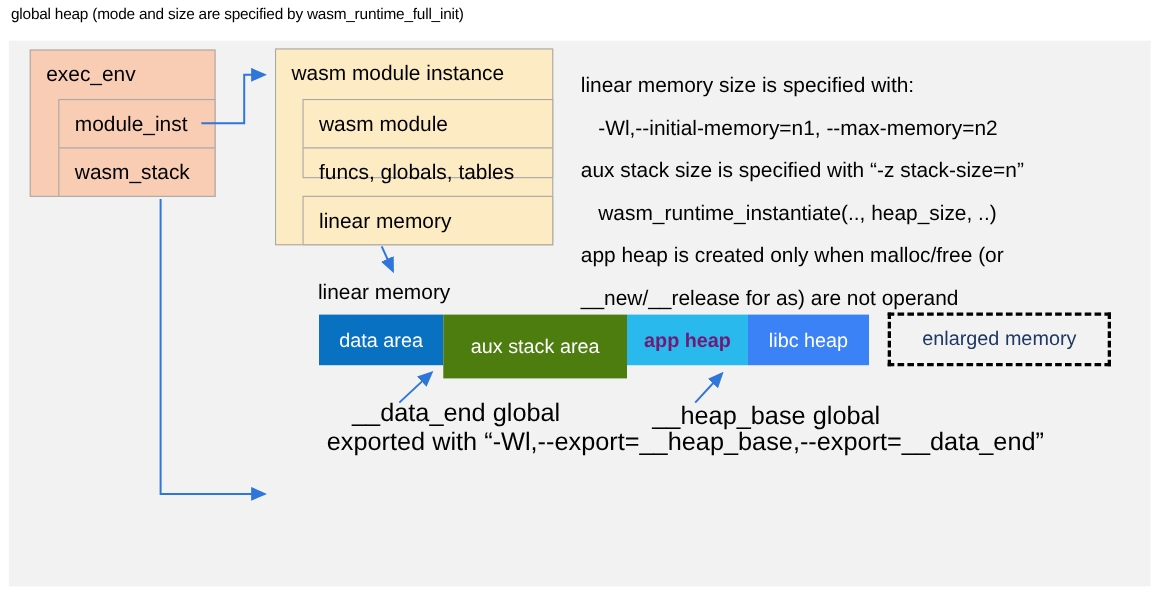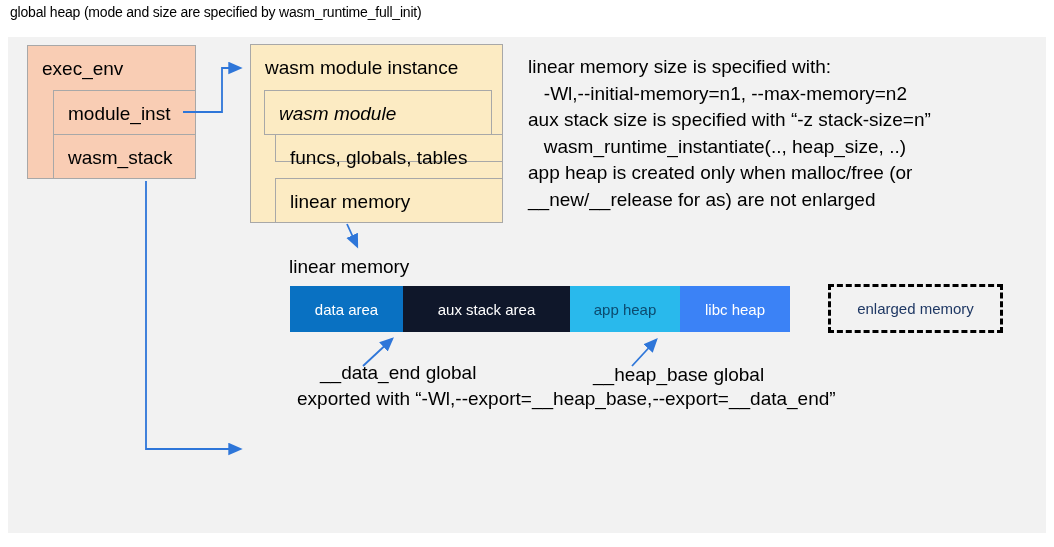--- a/index.html
+++ b/index.html
@@ -7,26 +7,26 @@
     position:relative;width:1054px;height:547px;overflow:hidden;
     font-family:"Liberation Sans",sans-serif;color:#000;background:#ffffff;
   }
   .abs{position:absolute;}
   .title{left:10px;top:4px;font-size:14px;letter-spacing:-0.2px;}
   .panel{left:8px;top:37px;width:1038px;height:496px;background:var(--panel,#F2F2F2);}
   .box{box-sizing:border-box;border:1px solid var(--border,#A8A8A8);font-size:19px;}
   .pink{background:var(--pink,#F9CDB4);}
   .cream{background:var(--cream,#FCEBC3);}
   .box-label{position:absolute;left:14px;top:0;height:45px;display:flex;align-items:center;white-space:nowrap;text-align:right;}
-  .note-lines div{font-size:19px;line-height:26.5px;white-space:pre;}
+  .note-lines div{font-size:19px;line-height:26.5px;white-space:pre;margin-top:12px;}
   .lm-label{font-size:19px;}
   .seg{box-sizing:border-box;display:flex;align-items:center;justify-content:center;
-       font-size:15px;white-space:nowrap;}
+       font-size:18px;white-space:nowrap;}
   .seg.dashed{border:3px dashed #000;}
-  .ann{font-size:19px;white-space:pre;}
+  .ann{font-size:23px;white-space:pre;}
   .opbar{background:var(--opbar,#0E5FA8);color:#fff;display:flex;align-items:center;justify-content:center;font-size:19px;}
   svg.overlay{position:absolute;left:0;top:0;pointer-events:none;}
   svg.overlay path{stroke:var(--arrow,#2E76D9);stroke-width:1.8;fill:none;}
   svg.overlay marker path{fill:var(--arrow,#2E76D9);stroke:none;}
 </style>
 </head>
 <body>
 
 <div class="stage" style="--arrow: #2E76D9; --panel: #F2F2F2; --pink: #F9CDB4; --cream: #FCEBC3; --border: #A8A8A8; --opbar: #0E5FA8;">
 
@@ -40,46 +40,46 @@
   <div class="abs box pink" style="left:53px;top:90px;width:143px;height:45px;">
     <div class="box-label">module_inst</div>
   </div>
   <div class="abs box pink" style="left:53px;top:134px;width:143px;height:45px;">
     <div class="box-label">wasm_stack</div>
   </div>
 
   <div class="abs box cream" style="left:250px;top:44px;width:253px;height:179px;">
     <div class="box-label">wasm module instance</div>
   </div>
-  <div class="abs box cream" style="left:264px;top:90px;width:228px;height:45px;font-style:italic;">
+  <div class="abs box cream" style="left:275px;top:90px;width:228px;height:45px;">
     <div class="box-label">wasm module</div>
   </div>
   <div class="abs box cream" style="left:275px;top:134px;width:228px;height:28px;">
     <div class="box-label">funcs, globals, tables</div>
   </div>
   <div class="abs box cream" style="left:275px;top:178px;width:228px;height:45px;">
     <div class="box-label">linear memory</div>
   </div>
 
   <div class="abs note-lines" style="left:528px;top:54px;">
     <div>linear memory size is specified with:</div>
     <div>   -Wl,--initial-memory=n1, --max-memory=n2</div>
     <div>aux stack size is specified with “-z stack-size=n”</div>
     <div>   wasm_runtime_instantiate(.., heap_size, ..)</div>
     <div>app heap is created only when malloc/free (or</div>
-    <div>__new/__release for as) are not enlarged</div>
+    <div>__new/__release for as) are not operand</div>
   </div>
 
   <div class="abs lm-label" style="left:289px;top:256px;">linear memory</div>
 
   <div class="abs seg" style="left: 290px; top: 286px; width: 113px; height: 46px; background: rgb(9, 113, 194); color: rgb(255, 255, 255);">data area</div>
-  <div class="abs seg" style="left: 403px; top: 286px; width: 167px; height: 46px; background: #0f172a; color: rgb(255, 255, 255);">aux stack area</div>
-  <div class="abs seg" style="left: 570px; top: 286px; width: 110px; height: 46px; background: rgb(41, 185, 236); color: #0c4a6e;">app heap</div>
+  <div class="abs seg" style="left: 403px; top: 286px; width: 167px; height: 58px; background: #4d7c0f; color: rgb(255, 255, 255);">aux stack area</div>
+  <div class="abs seg" style="left: 570px; top: 286px; width: 110px; height: 46px; background: rgb(41, 185, 236); color: #701a75; font-weight: bold;">app heap</div>
   <div class="abs seg" style="left: 680px; top: 286px; width: 110px; height: 46px; background: #3b82f6; color: rgb(255, 255, 255);">libc heap</div>
-  <div class="abs seg dashed" style="left: 828px; top: 284px; width: 175px; height: 49px; color: rgb(31, 56, 100);">enlarged memory</div>
+  <div class="abs seg dashed" style="left: 807px; top: 284px; width: 203px; height: 49px; color: rgb(31, 56, 100);">enlarged memory</div>
 
   <div class="abs ann" style="left:320px;top:362px;">__data_end global</div>
   <div class="abs ann" style="left:593px;top:364px;">__heap_base global</div>
   <div class="abs ann" style="left:297px;top:388px;">exported with “-Wl,--export=__heap_base,--export=__data_end”</div>
 
 
 
   <svg class="overlay" width="1054" height="547" viewBox="0 0 1054 547">
     <defs>
       <marker id="arr" markerWidth="9" markerHeight="8" refX="6.5" refY="3.5" orient="auto">

